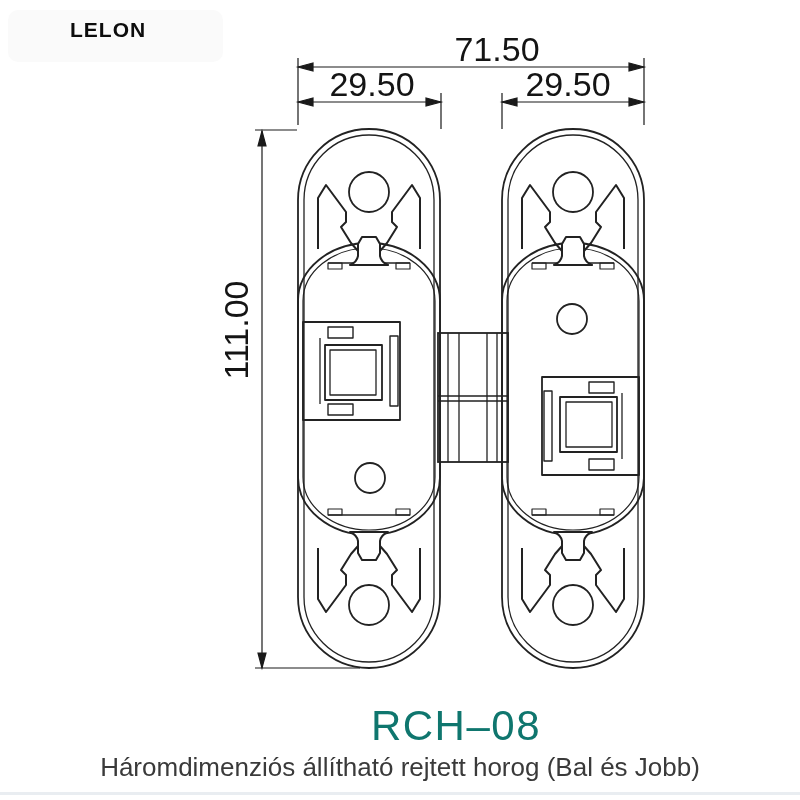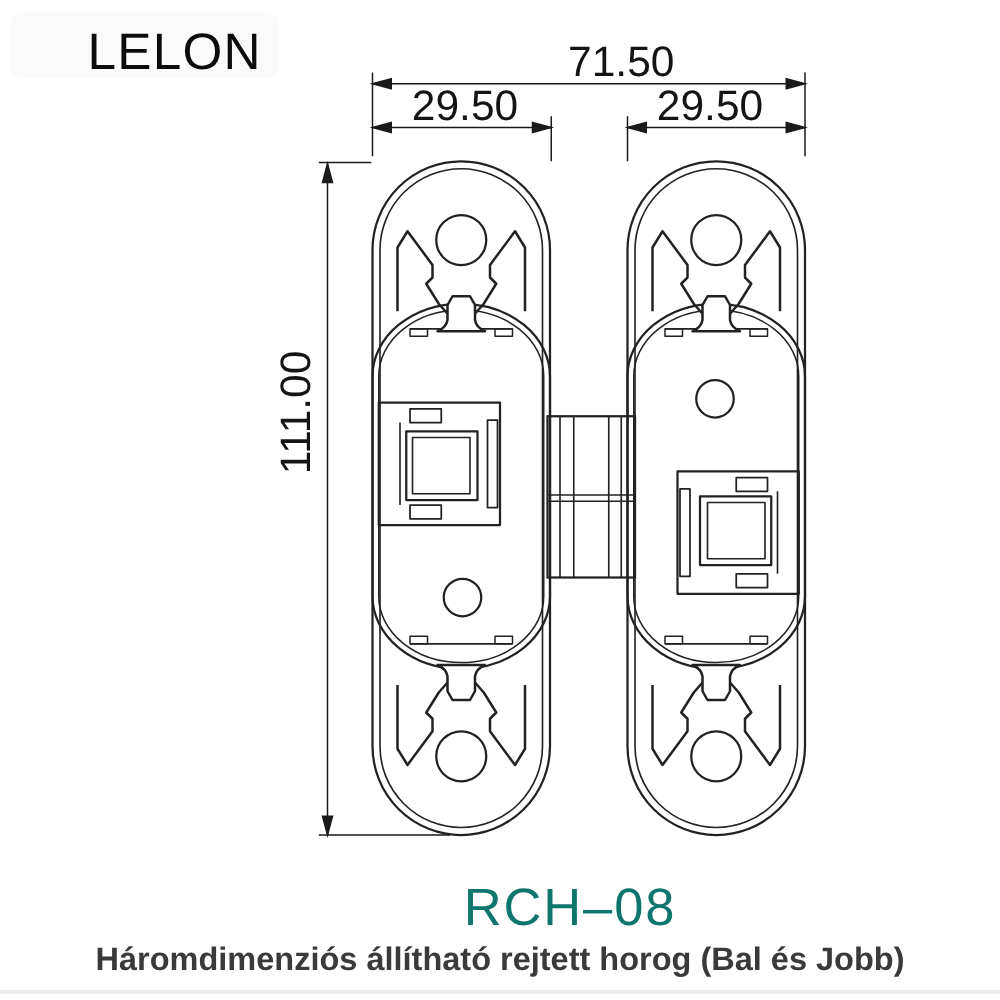--- a/index.html
+++ b/index.html
@@ -1,26 +1,26 @@
 <!DOCTYPE html>
 <html><head>
 <meta charset="utf-8">
 <style>
   html,body{margin:0;padding:0;background:#ffffff;}
   .page{position:relative;width:800px;height:800px;background:#ffffff;overflow:hidden;
         font-family:"Liberation Sans",sans-serif;}
   .brand-card{position:absolute;left:8px;top:10px;width:215px;height:52px;
         background:#fafafa;border-radius:10px;}
-  .brand{position:absolute;left:70px;top:18px;font-size:41px;letter-spacing:1px;
-        color:#0c0c0c;font-weight:400;}
+  .brand{position:absolute;left:70px;top:18px;font-size:21px;letter-spacing:1px;
+        color:#0c0c0c;font-weight:700;}
   .drawing{position:absolute;left:0;top:0;}
   .model{position:absolute;left:256px;top:702px;width:400px;text-align:center;
         font-size:42px;color:#0f766e;letter-spacing:1.5px;font-weight:400;}
   .caption{position:absolute;left:0;top:752px;width:800px;text-align:center;
-        font-size:26px;color:#3a3a3a;font-weight:700;}
+        font-size:26px;color:#3a3a3a;font-weight:400;}
   .bottom-divider{position:absolute;left:0;top:792px;width:800px;height:3px;
         background:#e9edf1;}
   svg text{font-family:"Liberation Sans",sans-serif;fill:#141414;}
   .dimtxt{font-size:34px;}
 </style>
 </head>
 <body>
 
 <div class="page">
 

